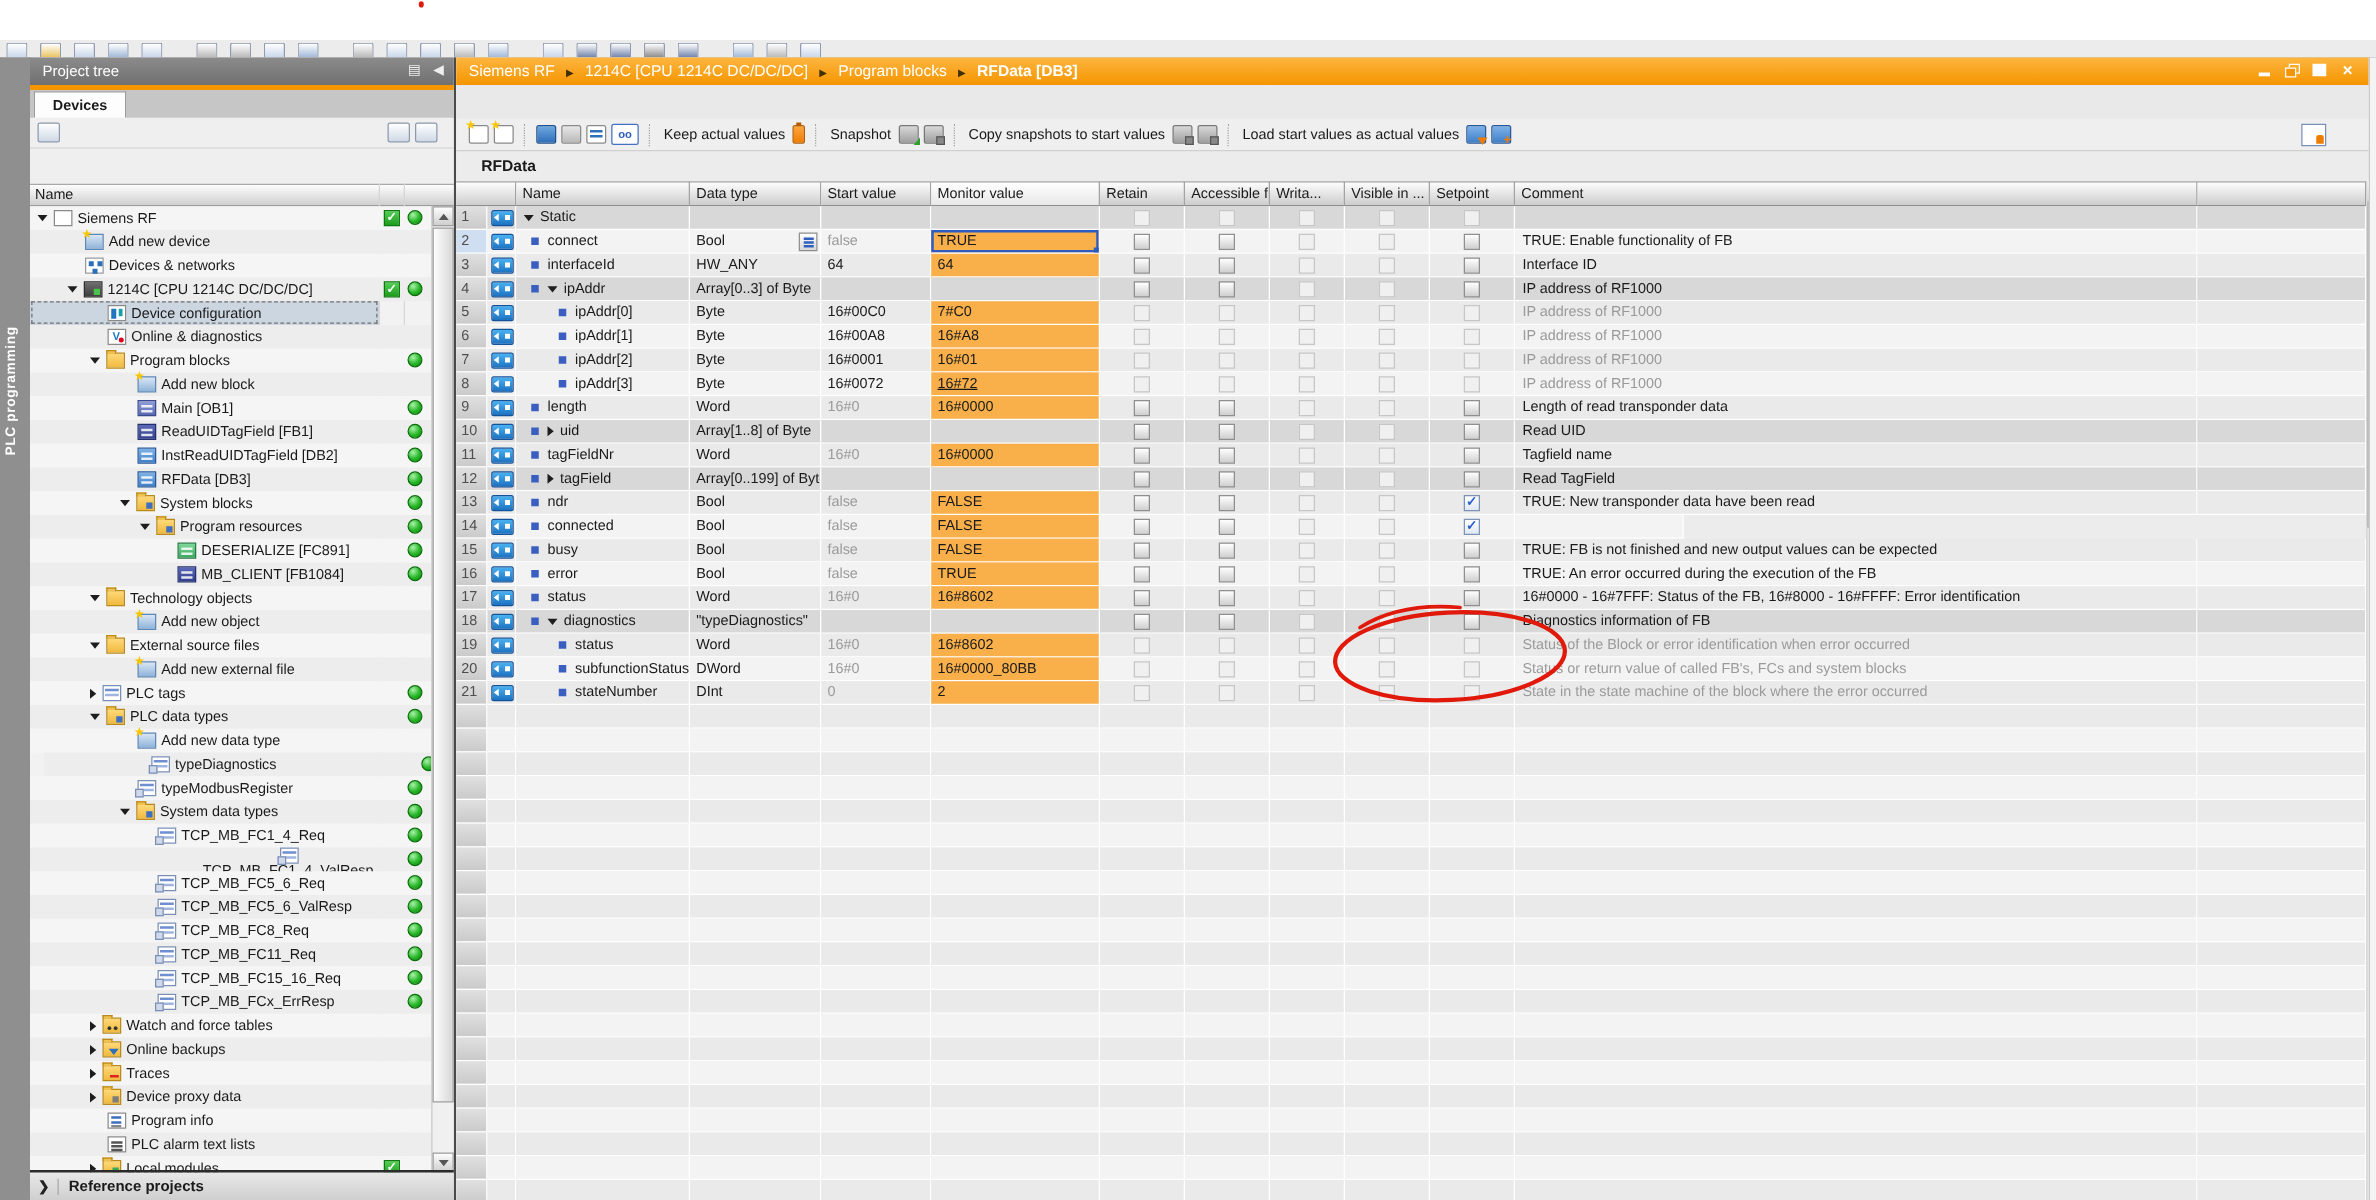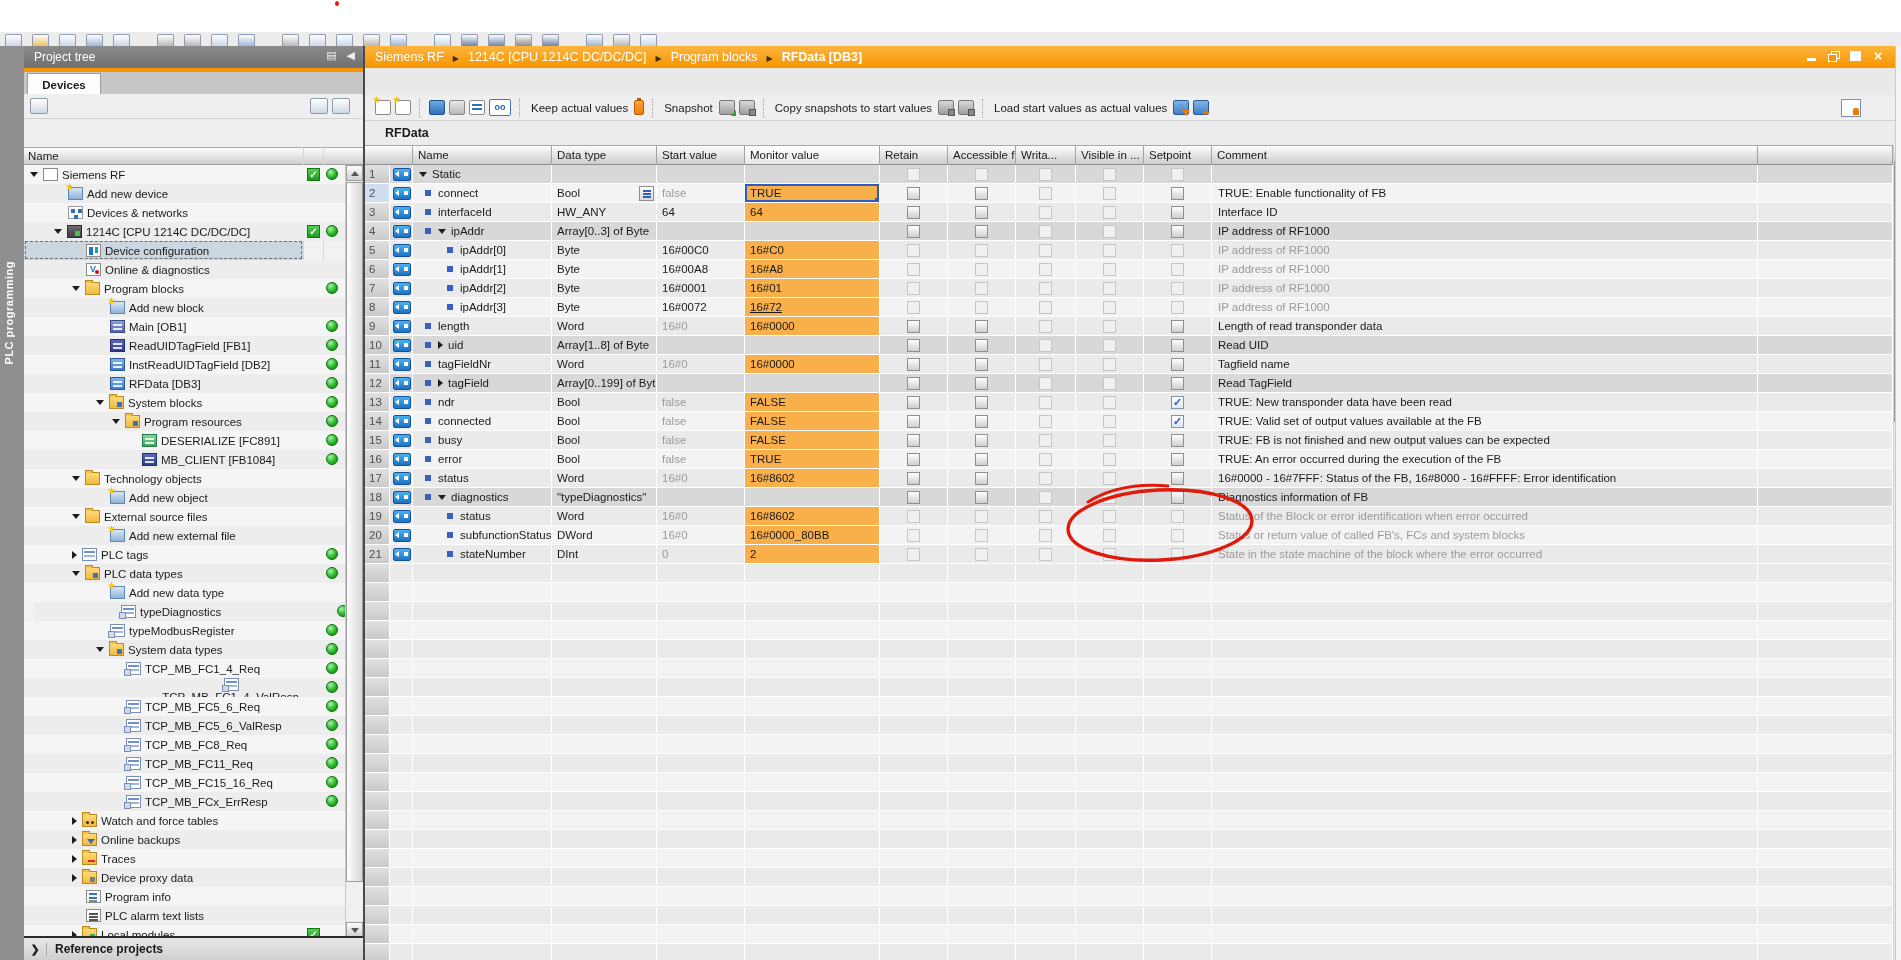--- a/index.html
+++ b/index.html
@@ -647,21 +647,21 @@
           <div class="dc c-num" style="width: 25px;">5</div>
           <div class="dc bg-b" style="width: 23px;">
             <span class="tag-ic"></span>
           </div>
           <div class="dc bg-b" style="width: 139px; padding-left: 34px;">
             <span class="bullet"></span>
             <span>ipAddr[0]</span>
           </div>
           <div class="dc bg-b" style="width: 105px; padding-left: 5px; position: relative;">Byte</div>
           <div class="dc c-start bg-b" style="width: 88px;">16#00C0</div>
-          <div class="dc c-mon orange" style="width: 135px;">16#C0</div>
+          <div class="dc c-mon orange" style="width: 135px;">7#C0</div>
           <div class="dc bg-b" style="width: 68px; justify-content: center;">
             <span class="cb d"></span>
           </div>
           <div class="dc bg-b" style="width: 68px; justify-content: center;">
             <span class="cb d"></span>
           </div>
           <div class="dc bg-b" style="width: 60px; justify-content: center;">
             <span class="cb d"></span>
           </div>
           <div class="dc bg-b" style="width: 68px; justify-content: center;">
@@ -935,21 +935,20 @@
           </div>
           <div class="dc bg-a" style="width: 60px; justify-content: center;">
             <span class="cb d"></span>
           </div>
           <div class="dc bg-a" style="width: 68px; justify-content: center;">
             <span class="cb d"></span>
           </div>
           <div class="dc bg-a" style="width: 68px; justify-content: center;">
             <span class="cb c">✓</span>
           </div>
-          <div class="dc c-cmt bg-a" style="width: 546px;">TRUE: Valid set of output values available at the FB</div>
           <div class="dc bg-a" style="width: 135px;"></div>
         </div>
         <div class="drow">
           <div class="dc c-num" style="width: 25px;">15</div>
           <div class="dc bg-b" style="width: 23px;">
             <span class="tag-ic"></span>
           </div>
           <div class="dc bg-b" style="width: 139px; padding-left: 12px;">
             <span class="bullet"></span>
             <span>busy</span>

